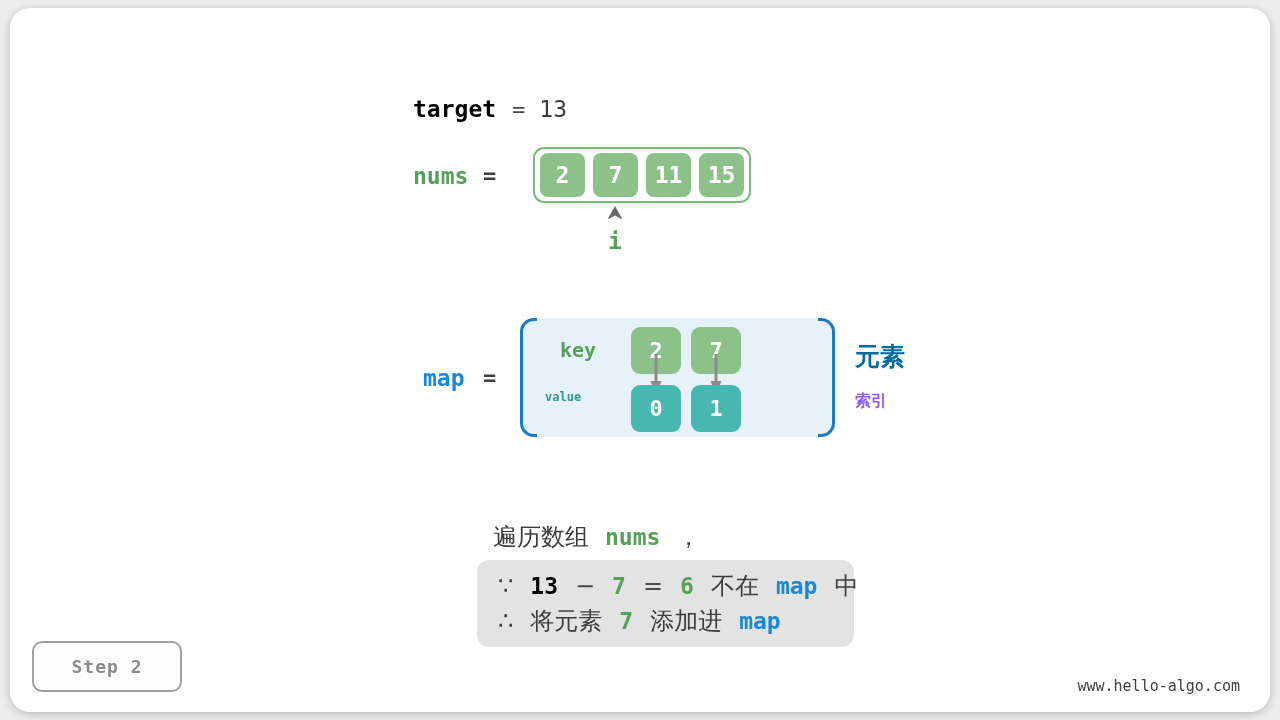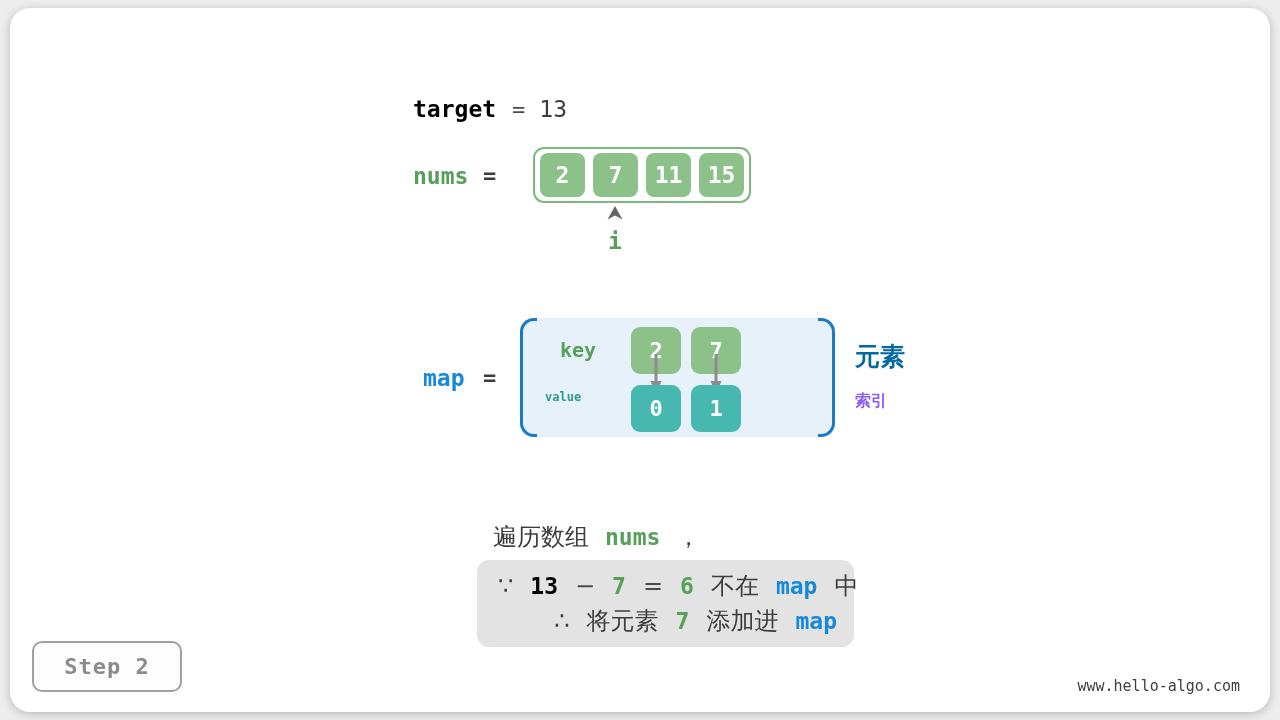--- a/index.html
+++ b/index.html
@@ -65,32 +65,32 @@
   .legend-element { left:845px; top:332px; font-size:25px; font-weight:bold; color:#0369a1; }
   .legend-index   { left:845px; top:383px; font-size:16px; font-weight:bold; color:#8b5cf6; }
 
   
   .caption { left:483px; top:505px; font-size:24px; white-space:nowrap;margin-top:8px; }
   .caption .tk { margin-right:16px; }
   .note-box {
     left:467px; top:552px; width:377px; height:87px;
     background:#e3e3e3; border-radius:12px; padding:9px 0 0 21px;
   }
-  .note-line { font-size:24px; line-height:35px; white-space:nowrap;text-align:right; }
+  .note-line { font-size:24px; line-height:35px; white-space:nowrap; }
   .tk { display:inline-block; }
   .note-line .tk { margin-right:17px; }
   .tk-code { font-family:"DejaVu Sans Mono","Liberation Mono",monospace; font-weight:bold; font-size:23px; }
 
   
   .step-box {
     left:22px; top:633px; width:150px; height:51px;
     background:#fdfdfd; border:2px solid #a0a0a0; border-radius:10px;
     display:flex; align-items:center; justify-content:center;
   }
-  .step-box span { font-size:22px; color:#8b8b8b; letter-spacing:1px; }
+  .step-box span { font-size:18px; color:#8b8b8b; letter-spacing:1px; }
   .watermark { right:30px; top:669px; font-size:15px; color:#404040; }
 </style>
 </head>
 <body>
 
 <div class="stage">
   <div class="card">
 
     <div class="abs target-row">
       <span class="mono bold c-blue">target</span><span class="mono c-mid eq">=</span><span class="mono c-dark">13</span>

